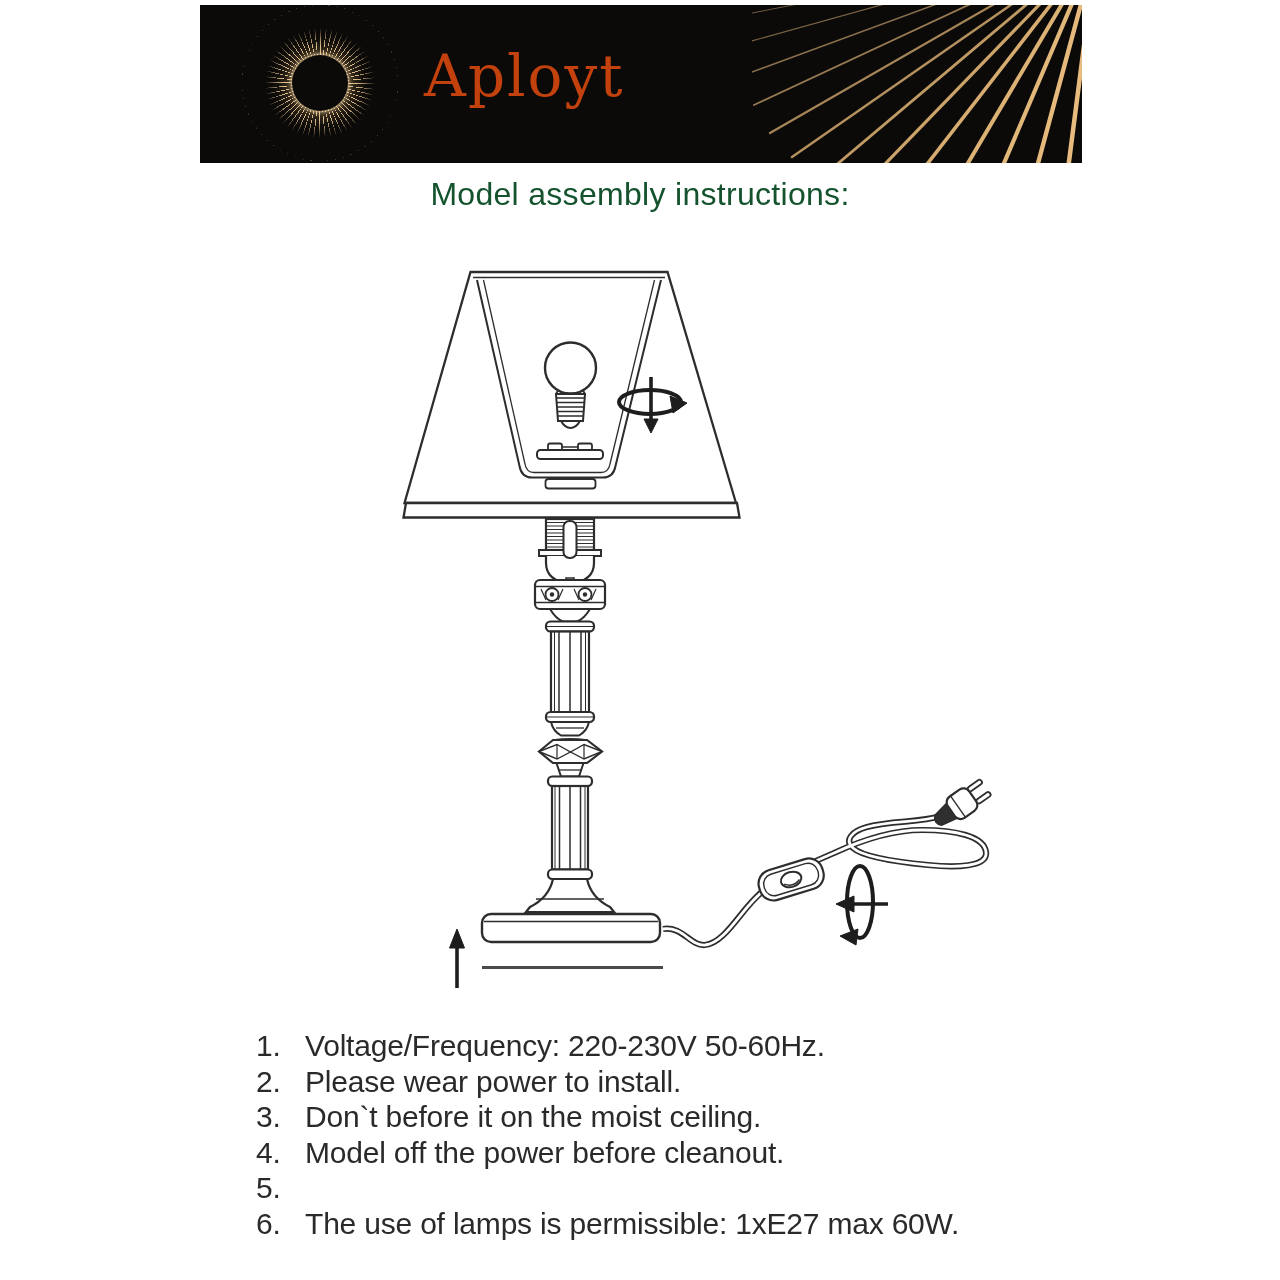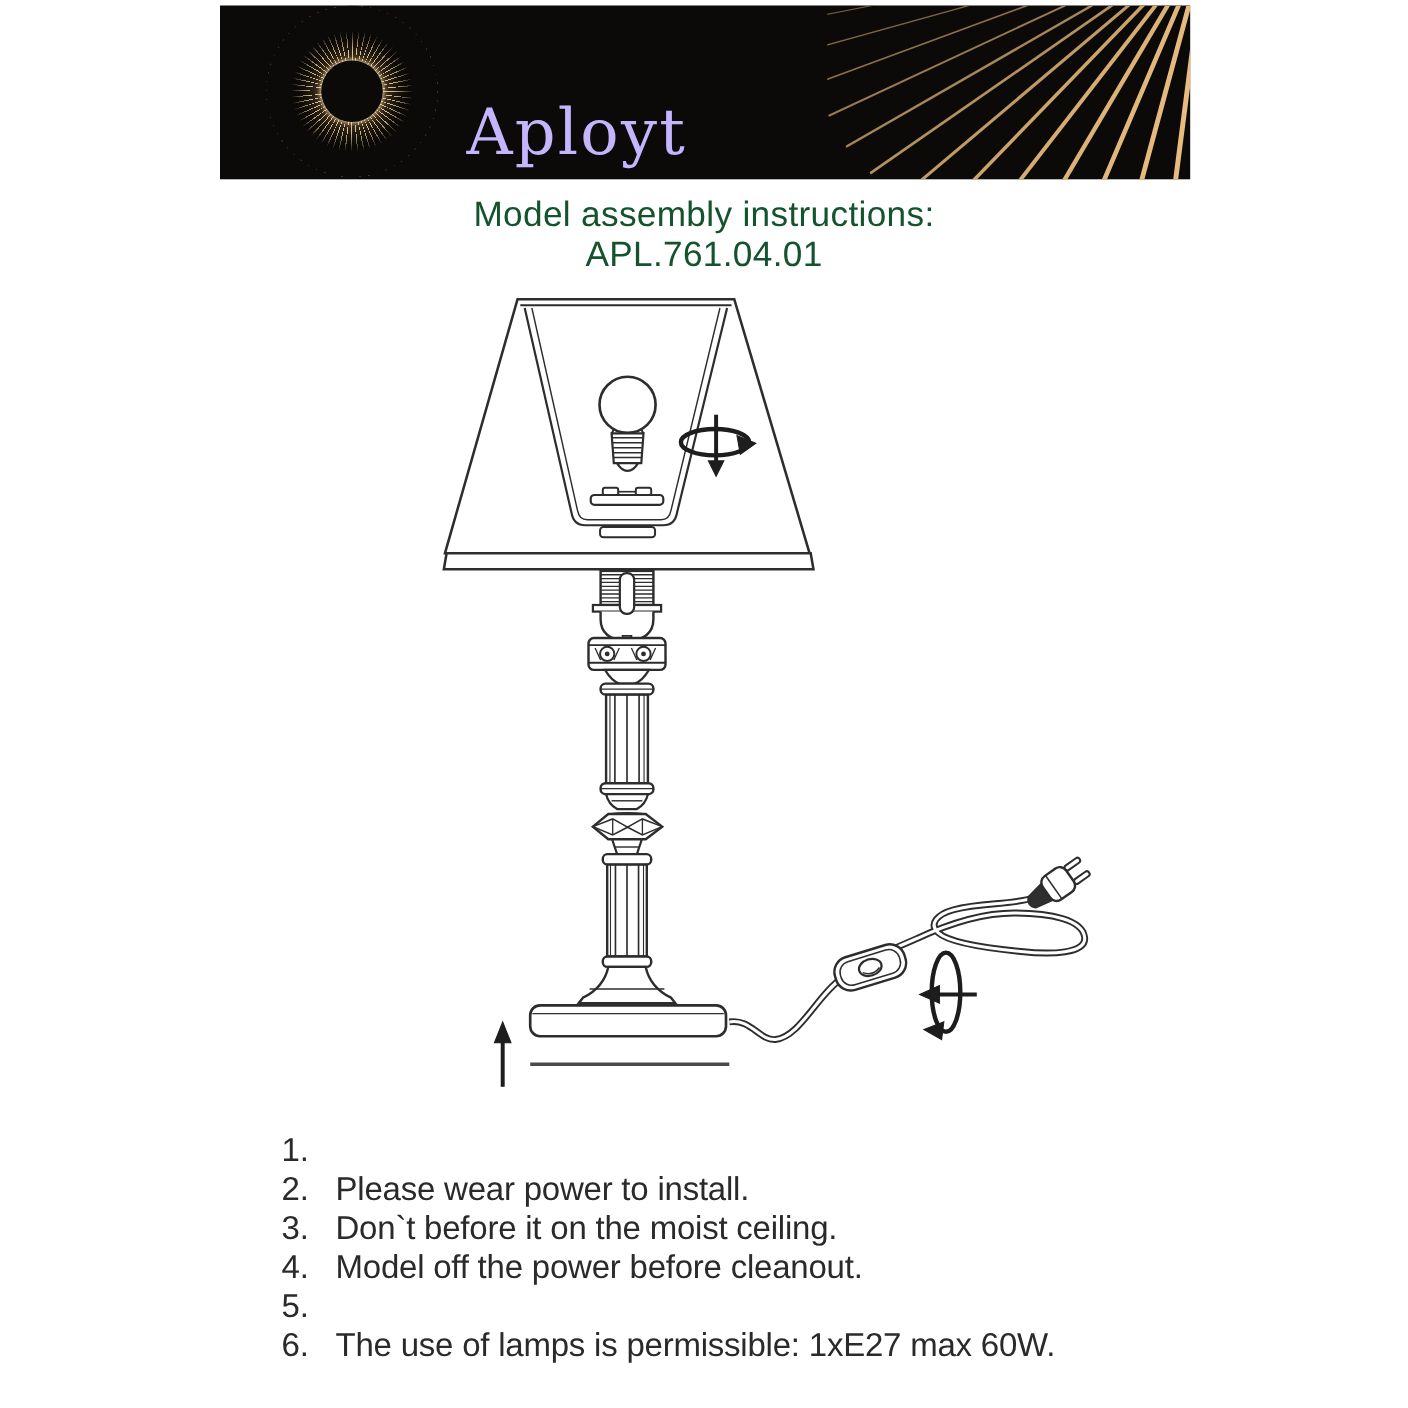--- a/index.html
+++ b/index.html
@@ -24,21 +24,21 @@
       rgba(11,10,8,0.35) 40%, rgba(11,10,8,0.8) 47%, #0b0a08 50%);
   }
   .sunburst .core{
     position:absolute;left:50%;top:50%;width:56px;height:56px;margin:-28px 0 0 -28px;
     background:#0b0a08;border-radius:50%;
     box-shadow:0 0 4px 1px rgba(247,220,170,0.9), 0 0 16px 7px rgba(214,170,110,0.35);
   }
   .logo-text{
     position:absolute;left:224px;top:40px;
     font-family:"DejaVu Serif",serif;font-size:58px;line-height:62px;
-    color:#c4b5fd;letter-spacing:2px;margin-top:44px;
+    color:#c2410c;letter-spacing:2px;
   }
   .corner-rays{position:absolute;right:0;top:0;}
   
   .title-block{
     position:absolute;left:0;top:176px;width:1280px;text-align:center;
     color:#14532d;font-size:32px;line-height:37px;letter-spacing:0.3px;
   }
   
   .lamp-svg{position:absolute;left:380px;top:250px;}
   
@@ -72,21 +72,20 @@
         <line x1="345" y1="-60" x2="190" y2="202" stroke="#ddb275" stroke-width="4"></line>
         <line x1="345" y1="-60" x2="235" y2="198" stroke="#e2b77a" stroke-width="4.2"></line>
         <line x1="345" y1="-60" x2="278" y2="188" stroke="#e6ba7c" stroke-width="4.4"></line>
         <line x1="345" y1="-60" x2="315" y2="172" stroke="#e8bc7e" stroke-width="4.5"></line>
       </g>
     </svg>
   </div>
 
   <div class="title-block">
     <div>Model assembly instructions:</div>
-    <div>APL.761.04.01</div>
   </div>
 
   <svg class="lamp-svg" width="660" height="770" viewBox="380 250 660 770">
     <g fill="none" stroke="#2d2d2d" stroke-width="2">
 
       <g>
         <path d="M470.5,272 L667.5,272 L736,503 L404.5,503 Z" fill="#ffffff" stroke-width="2.3"></path>
         <path d="M473,277.5 L665,277.5" stroke-width="1.6"></path>
         <path d="M477,280 L519.5,466 Q521.5,477.5 532,477.5 L603,477.5 Q613.5,477.5 615.5,466 L661,280"></path>
         <path d="M483.5,280 L525,464 Q526.5,472.5 534,472.5 L601,472.5 Q608.5,472.5 610,464 L654.5,280" stroke-width="1.3"></path>
@@ -207,20 +206,21 @@
         <path d="M888,904 L852,904" stroke-width="3.6"></path>
         <path d="M836,904 L854,896 L854,912 Z" fill="#1d1d1d" stroke-width="1"></path>
       </g>
 
     </g>
   </svg>
 
   <div class="instructions">
     <div class="instr-row">
       <span class="instr-num">1.</span>
+      <span>Voltage/Frequency: 220-230V 50-60Hz.</span>
     </div>
     <div class="instr-row">
       <span class="instr-num">2.</span>
       <span>Please wear power to install.</span>
     </div>
     <div class="instr-row">
       <span class="instr-num">3.</span>
       <span>Don`t before it on the moist ceiling.</span>
     </div>
     <div class="instr-row">

